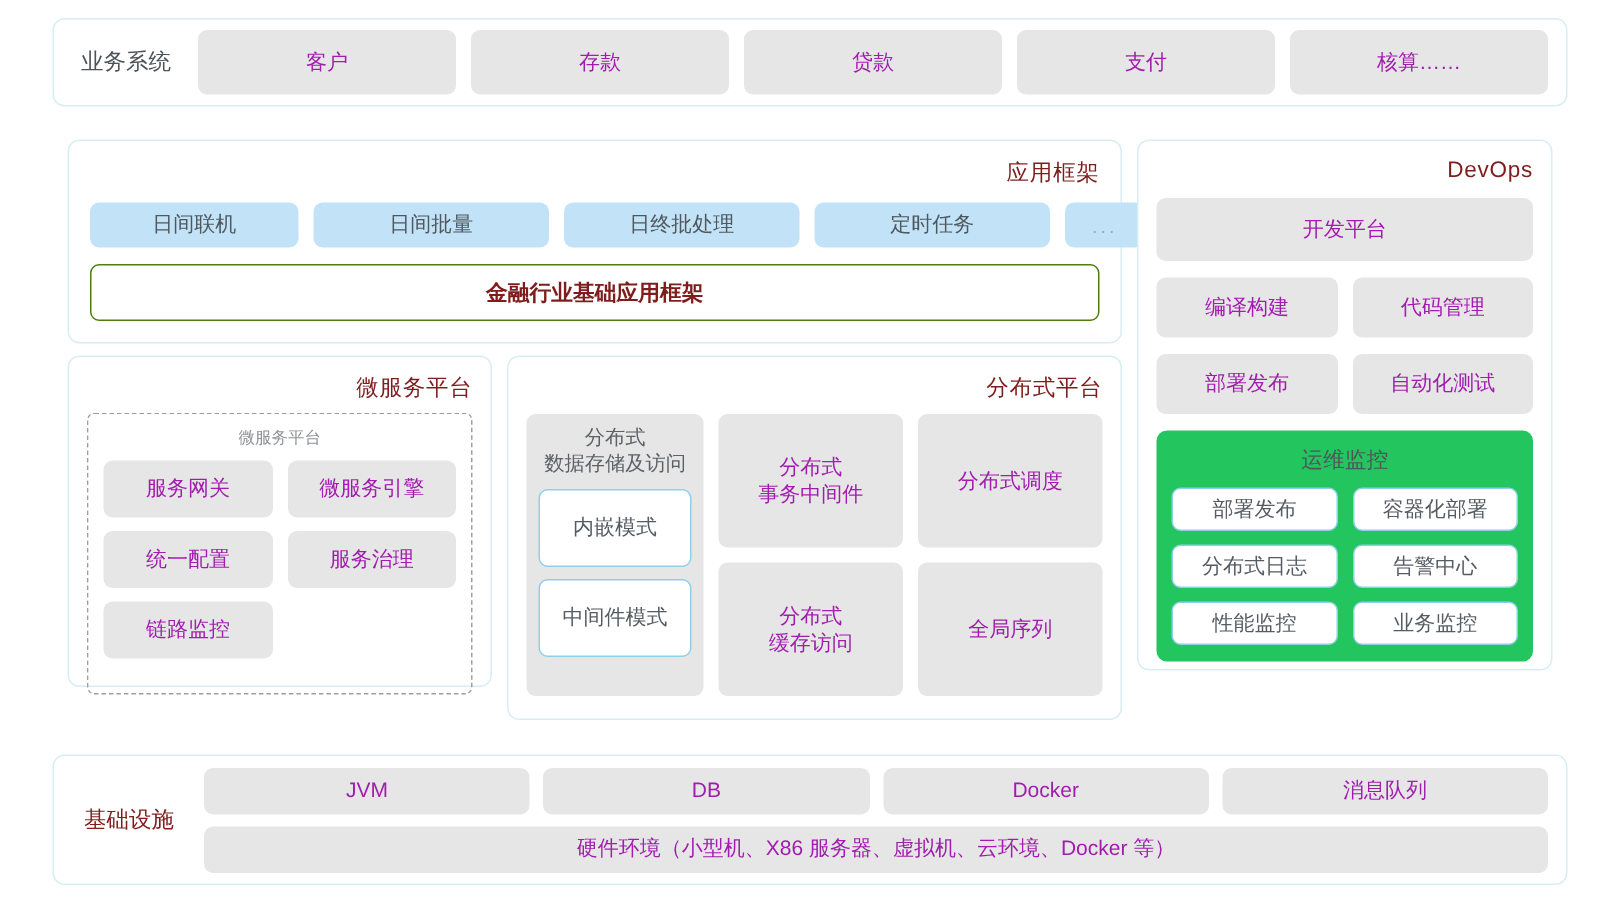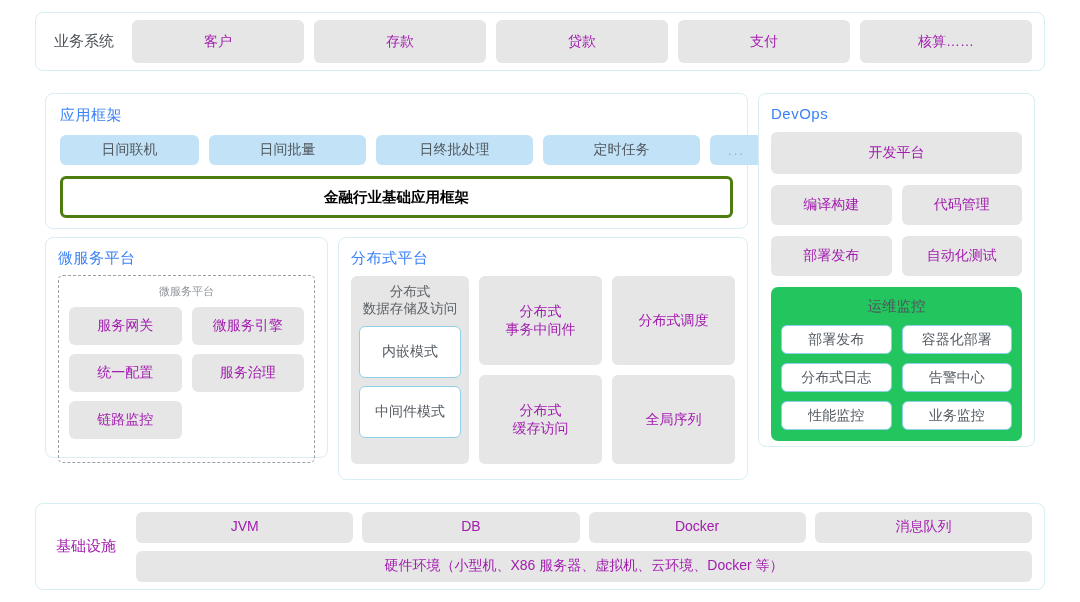--- a/index.html
+++ b/index.html
@@ -19,23 +19,23 @@
     border-radius:8px;
     box-sizing:border-box;
   }
   .panel{
     background:#ffffff;
     border:1px solid #d9eef3;
     border-radius:8px;
     box-sizing:border-box;
   }
   .ptitle{
-    text-align:left;
+    text-align:right;
     font-size:15px;
-    color:#3b82f6;
+    color:#7f1d1d;
     letter-spacing:.5px;
   }
 
   
   .gchip{
     background:#e6e6e6;
     border-radius:6px;
     display:flex;align-items:center;justify-content:center;
     text-align:center;
     color:#a21caf;
@@ -76,23 +76,23 @@
   #appfw{position:absolute;left:10px;top:8px;width:703px;height:136px;padding:10px 14px 12px;}
   #appfw .ptitle{margin:2px 0 10px;}
   #appfw .fwrow{display:flex;gap:10px;margin-bottom:11px;}
   #appfw .fwrow .bchip{height:30px;}
   #appfw .bchip.b1{flex:0 0 139px;}
   #appfw .bchip.b2{flex:0 0 157px;}
   #appfw .bchip.b3{flex:0 0 157px;}
   #appfw .bchip.b4{flex:0 0 157px;}
   #appfw .bchip.dots{flex:0 0 53px;letter-spacing:2px;color:#8ab4cc;font-size:13px;}
   #appfw .basefw{
-    height:36px;background:#ffffff;border:3px solid #4d7c0f;border-radius:6px;
-    display:flex;align-items:center;justify-content:center;
-    color:#000000;font-size:14.5px;font-weight:bold;
+    height:36px;background:#ffffff;border:1px solid #4d7c0f;border-radius:6px;
+    display:flex;align-items:center;justify-content:center;
+    color:#7f1d1d;font-size:14.5px;font-weight:bold;
   }
 
   
   #micro{position:absolute;left:10px;top:152px;width:283px;height:221px;padding:8px 12px 24px;}
   #micro .ptitle{margin:3px 0 7px;}
   #micro .dashbox{
     border:1px dashed #9aa0a6;border-radius:5px;
     padding:6px 10px 10px;
     height:188px;box-sizing:border-box;
   }
@@ -119,21 +119,21 @@
   #devops .opsbox{
     background:#22c55e;border-radius:7px;padding:8px 10px 11px;box-sizing:border-box;
   }
   #devops .opsbox .otitle{text-align:center;font-size:14.5px;color:#4f5counter;}
   #devops .opsbox .otitle{color:#4f565c;margin:2px 0 9px;}
   #devops .opsgrid{display:grid;grid-template-columns:1fr 1fr;gap:9px 10px;}
   #devops .opsgrid .wchip{height:29px;}
 
   
   #infra-row{position:absolute;left:35px;top:503px;width:1010px;height:87px;display:flex;align-items:center;padding:8px 0;box-sizing:border-box;}
-  #infra-row .rowlabel{width:100px;flex:0 0 100px;text-align:center;font-size:15px;color:#a21caf;}
+  #infra-row .rowlabel{width:100px;flex:0 0 100px;text-align:center;font-size:15px;color:#7f1d1d;}
   #infra-row .stack{flex:1;padding-right:12px;display:flex;flex-direction:column;gap:8px;}
   #infra-row .top{display:flex;gap:9px;}
   #infra-row .top .gchip{flex:1;height:31px;}
   #infra-row .hw{height:31px;}
 </style>
 </head>
 <body>
 
 <div class="page">
 

